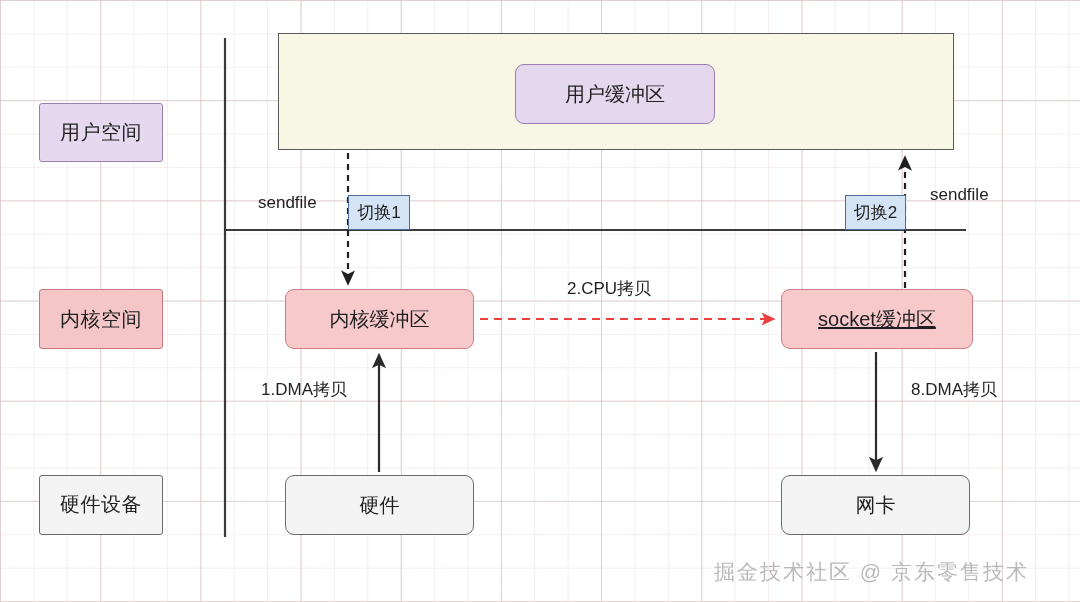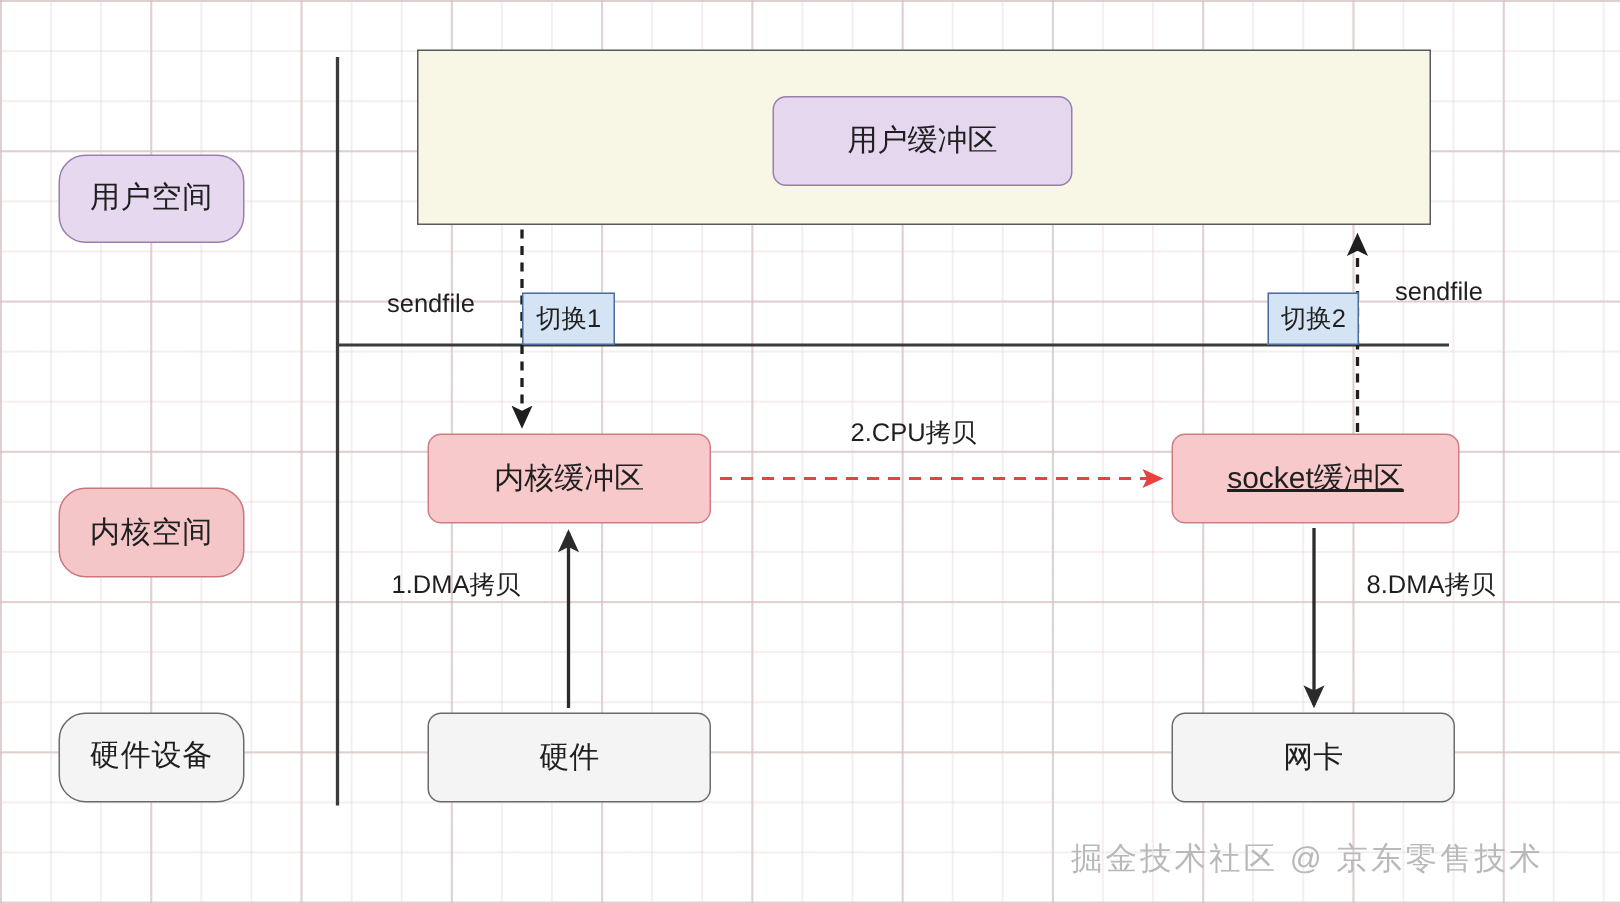--- a/index.html
+++ b/index.html
@@ -28,21 +28,21 @@
     box-sizing: border-box;
     display: flex;
     align-items: center;
     justify-content: center;
     text-align: center;
     line-height: 1.25;
   }
 
   
   .lane-label {
-    border-radius: 18px;
+    border-radius: 3px;
     border-width: 1.6px;
     border-style: solid;
     font-size: 20px;
     letter-spacing: 0.5px;
   }
   .lane-user {
     background: #e6d9ef;
     border-color: #9a7fae;
     color: #1f1f1f;
   }
@@ -129,21 +129,21 @@
   }
 </style>
 </head>
 <body>
 
 <div id="canvas">
 
   <div class="node lane-label lane-user" style="left:39px; top:103px; width:124px; height:59px;">
     <span>用户空间</span>
   </div>
-  <div class="node lane-label lane-kernel" style="left:39px; top:289px; width:124px; height:60px;margin-top:36px;">
+  <div class="node lane-label lane-kernel" style="left:39px; top:289px; width:124px; height:60px;">
     <span>内核空间</span>
   </div>
   <div class="node lane-label lane-hw" style="left:39px; top:475px; width:124px; height:60px;">
     <span>硬件设备</span>
   </div>
 
   <div class="panel-user" style="left:278px; top:33px; width:676px; height:117px;"></div>
 
   <div class="node buffer-box buf-user" style="left:515px; top:64px; width:200px; height:60px;">
     <span>用户缓冲区</span>

